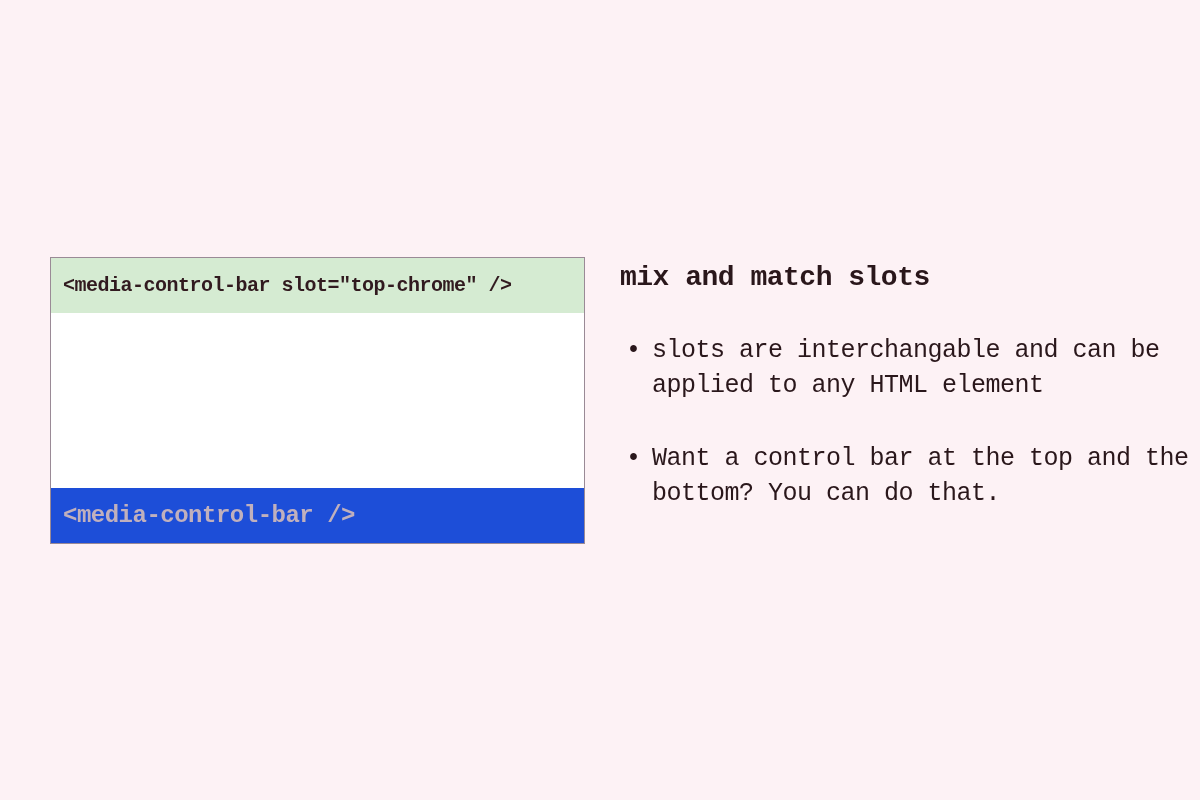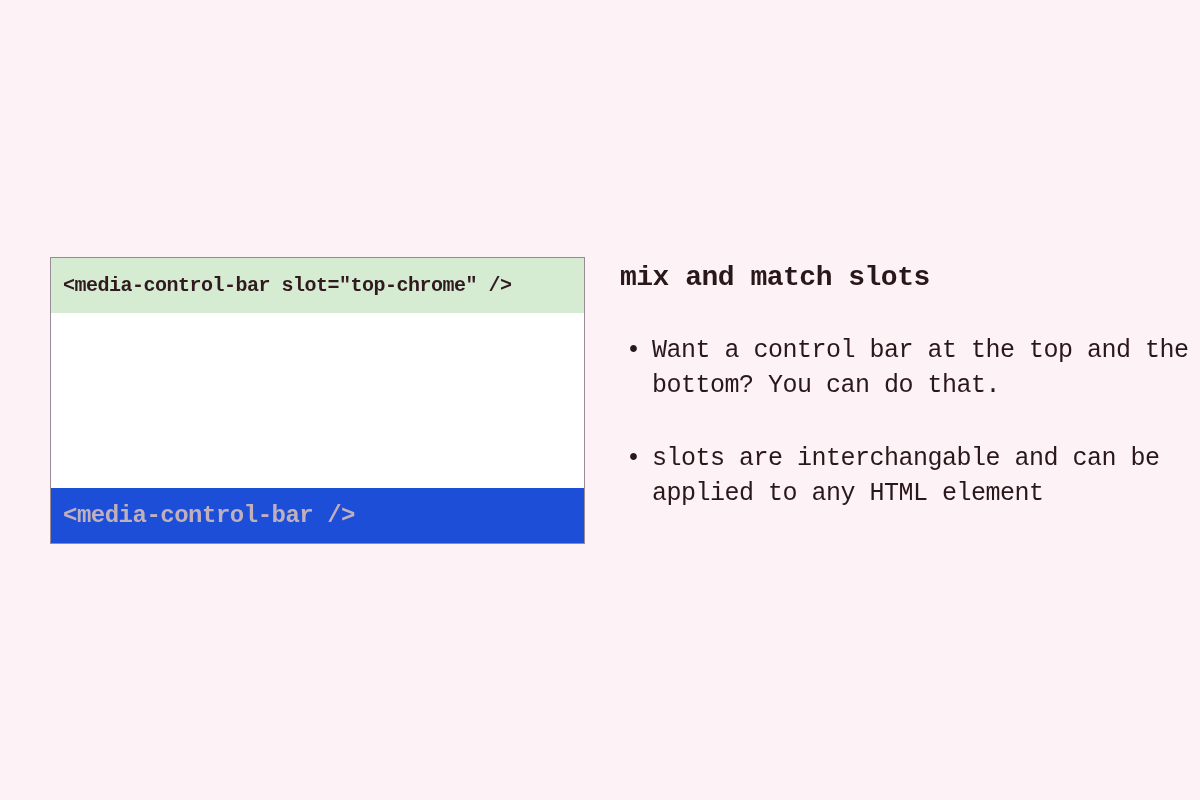--- a/index.html
+++ b/index.html
@@ -94,17 +94,17 @@
   <div class="left-panel">
     <div class="diagram-box">
       <div class="top-bar">&lt;media-control-bar slot="top-chrome" /&gt;</div>
       <div class="middle-area"></div>
       <div class="bottom-bar">&lt;media-control-bar /&gt;</div>
     </div>
   </div>
   <div class="right-panel">
     <h2 class="heading">mix and match slots</h2>
     <ul>
+      <li>slots are interchangable and can be applied to any HTML element</li>
       <li>Want a control bar at the top and the bottom? You can do that.</li>
-      <li>slots are interchangable and can be applied to any HTML element</li>
     </ul>
   </div>
 </div>
 
 </body></html>

